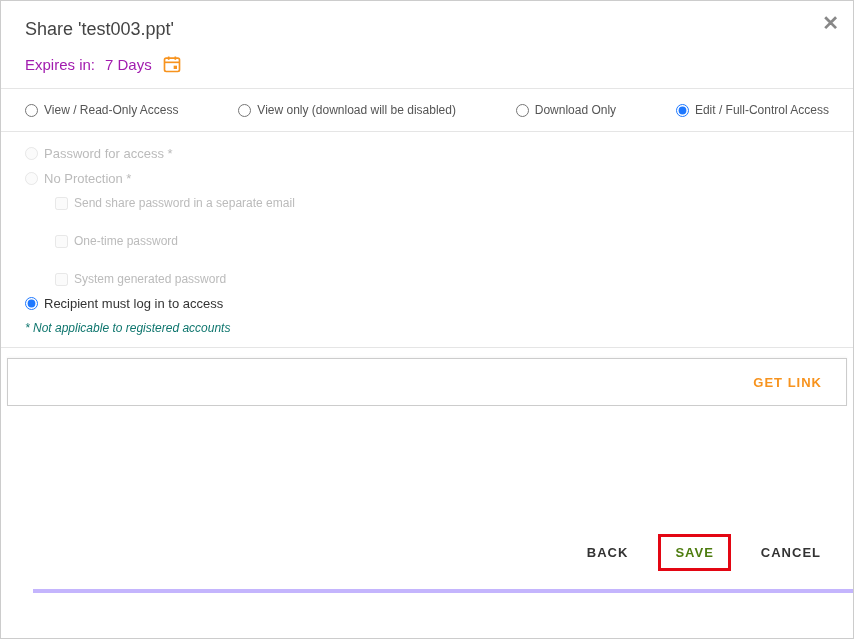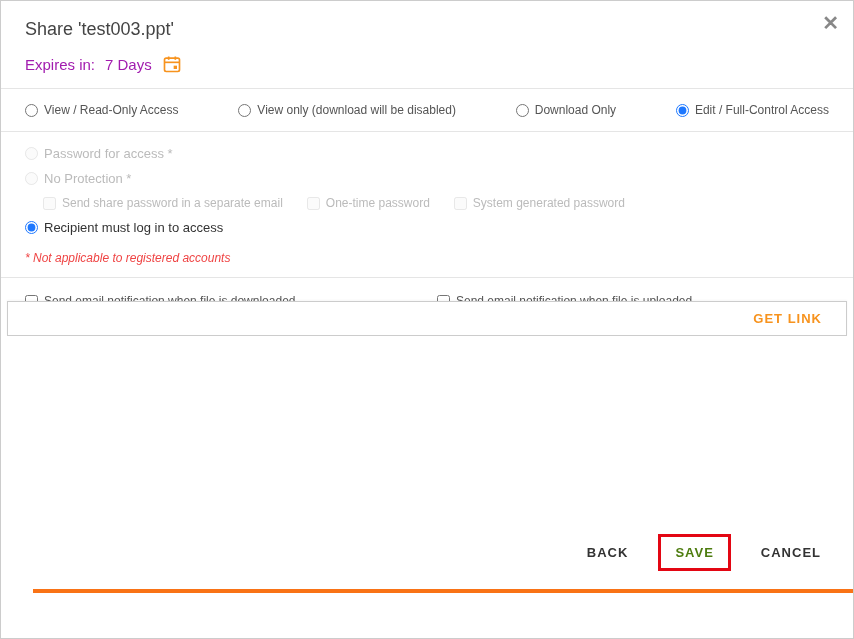--- a/index.html
+++ b/index.html
@@ -68,31 +68,32 @@
   .protection {
     padding:14px 24px 10px 24px;
     border-bottom:1px solid #e5e5e5;
   }
   .protection .radio-item { margin-bottom:10px; }
   .protection .disabled { color:#bbb; }
   .protection .disabled input { opacity:0.5; }
   .sub-checks {
     display:flex;
     gap:24px;
-    margin-left:18px;
+    margin-left:30px;
     margin-top:4px;
     margin-bottom:10px;
+    flex-direction:column;
   }
   .sub-checks .chk-item { color:#bbb; font-size:12px; }
   .sub-checks input { opacity:0.5; }
   .note {
     font-style:italic;
-    color:#ef4444;
+    color:#0f766e;
     font-size:12px;
-    margin-top:16px;
+    margin-top:10px;
     margin-bottom:2px;
   }
   .notif-row {
     display:grid;
     grid-template-columns: 1fr 1fr;
     column-gap:20px;
     row-gap:12px;
     padding:16px 24px 10px 24px;
     font-size:12px;
     color:#555;
@@ -101,42 +102,42 @@
     position:absolute;
     left:0; right:0;
     top:515px;
     padding:18px 28px;
     display:flex;
     justify-content:flex-end;
     gap:26px;
     align-items:center;
     font-size:13px;
     letter-spacing:1px;
-    border-bottom:4px solid #f97316;
+    border-bottom:4px solid #c4b5fd;
     background:#fff;
     margin-left:32px;
   }
   .btn-plain {
     color:#333;
     font-weight:700;
     cursor:pointer;
     padding:8px 4px;
   }
   .btn-save {
     color:#4d7c0f;
     font-weight:700;
     border:3px solid #e30613;
     padding:8px 14px;
     cursor:pointer;
   }
   .footer2 {
     position:absolute;
     left:6px; right:6px;
     bottom:8px;
-    height:35px;
+    height:48px;
     border:1px solid #ccc;
     display:flex;
     justify-content:flex-end;
     align-items:center;
     padding:0 24px;
     background:#fff;
     box-shadow: 0 -1px 2px rgba(0,0,0,0.04);
   }
   .get-link {
     color:#f7931e;

